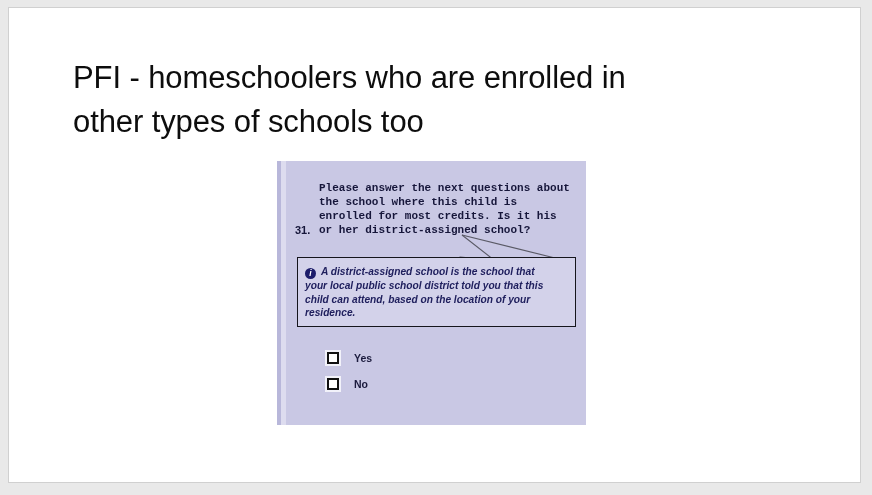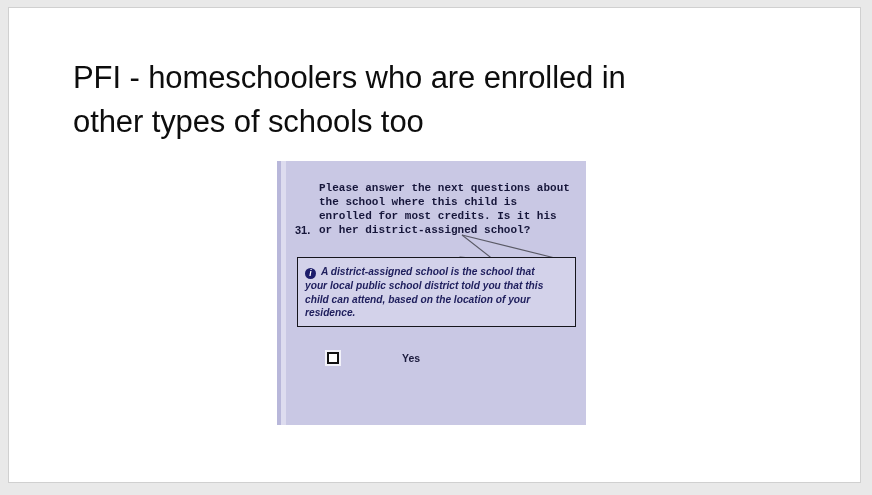--- a/index.html
+++ b/index.html
@@ -145,21 +145,20 @@
   .options {
     position: absolute;
     left: 50px;
     top: 184px;
     width: 180px;
   }
   .option-row {
     display: flex;
     align-items: center;
     height: 26px;
-    gap: 48px;
   }
   .checkbox {
     width: 12px;
     height: 12px;
     background: #ffffff;
     border: 2px solid #111111;
     box-sizing: border-box;
     outline: 2px solid #f2f2fa;
     flex: none;
   }
@@ -195,16 +194,20 @@
 
     <div class="info-box">
       <p class="info-text"><span class="info-icon">i</span><span>A district-assigned school is the school that your local public school district told you that this child can attend, based on the location of your residence.</span></p>
     </div>
 
     <div class="options">
       <div class="option-row">
         <span class="checkbox"></span>
         <span class="option-label">Yes</span>
       </div>
+      <div class="option-row">
+        <span class="checkbox"></span>
+        <span class="option-label">No</span>
+      </div>
     </div>
 
   </div>
 </div>
 
 </body></html>

